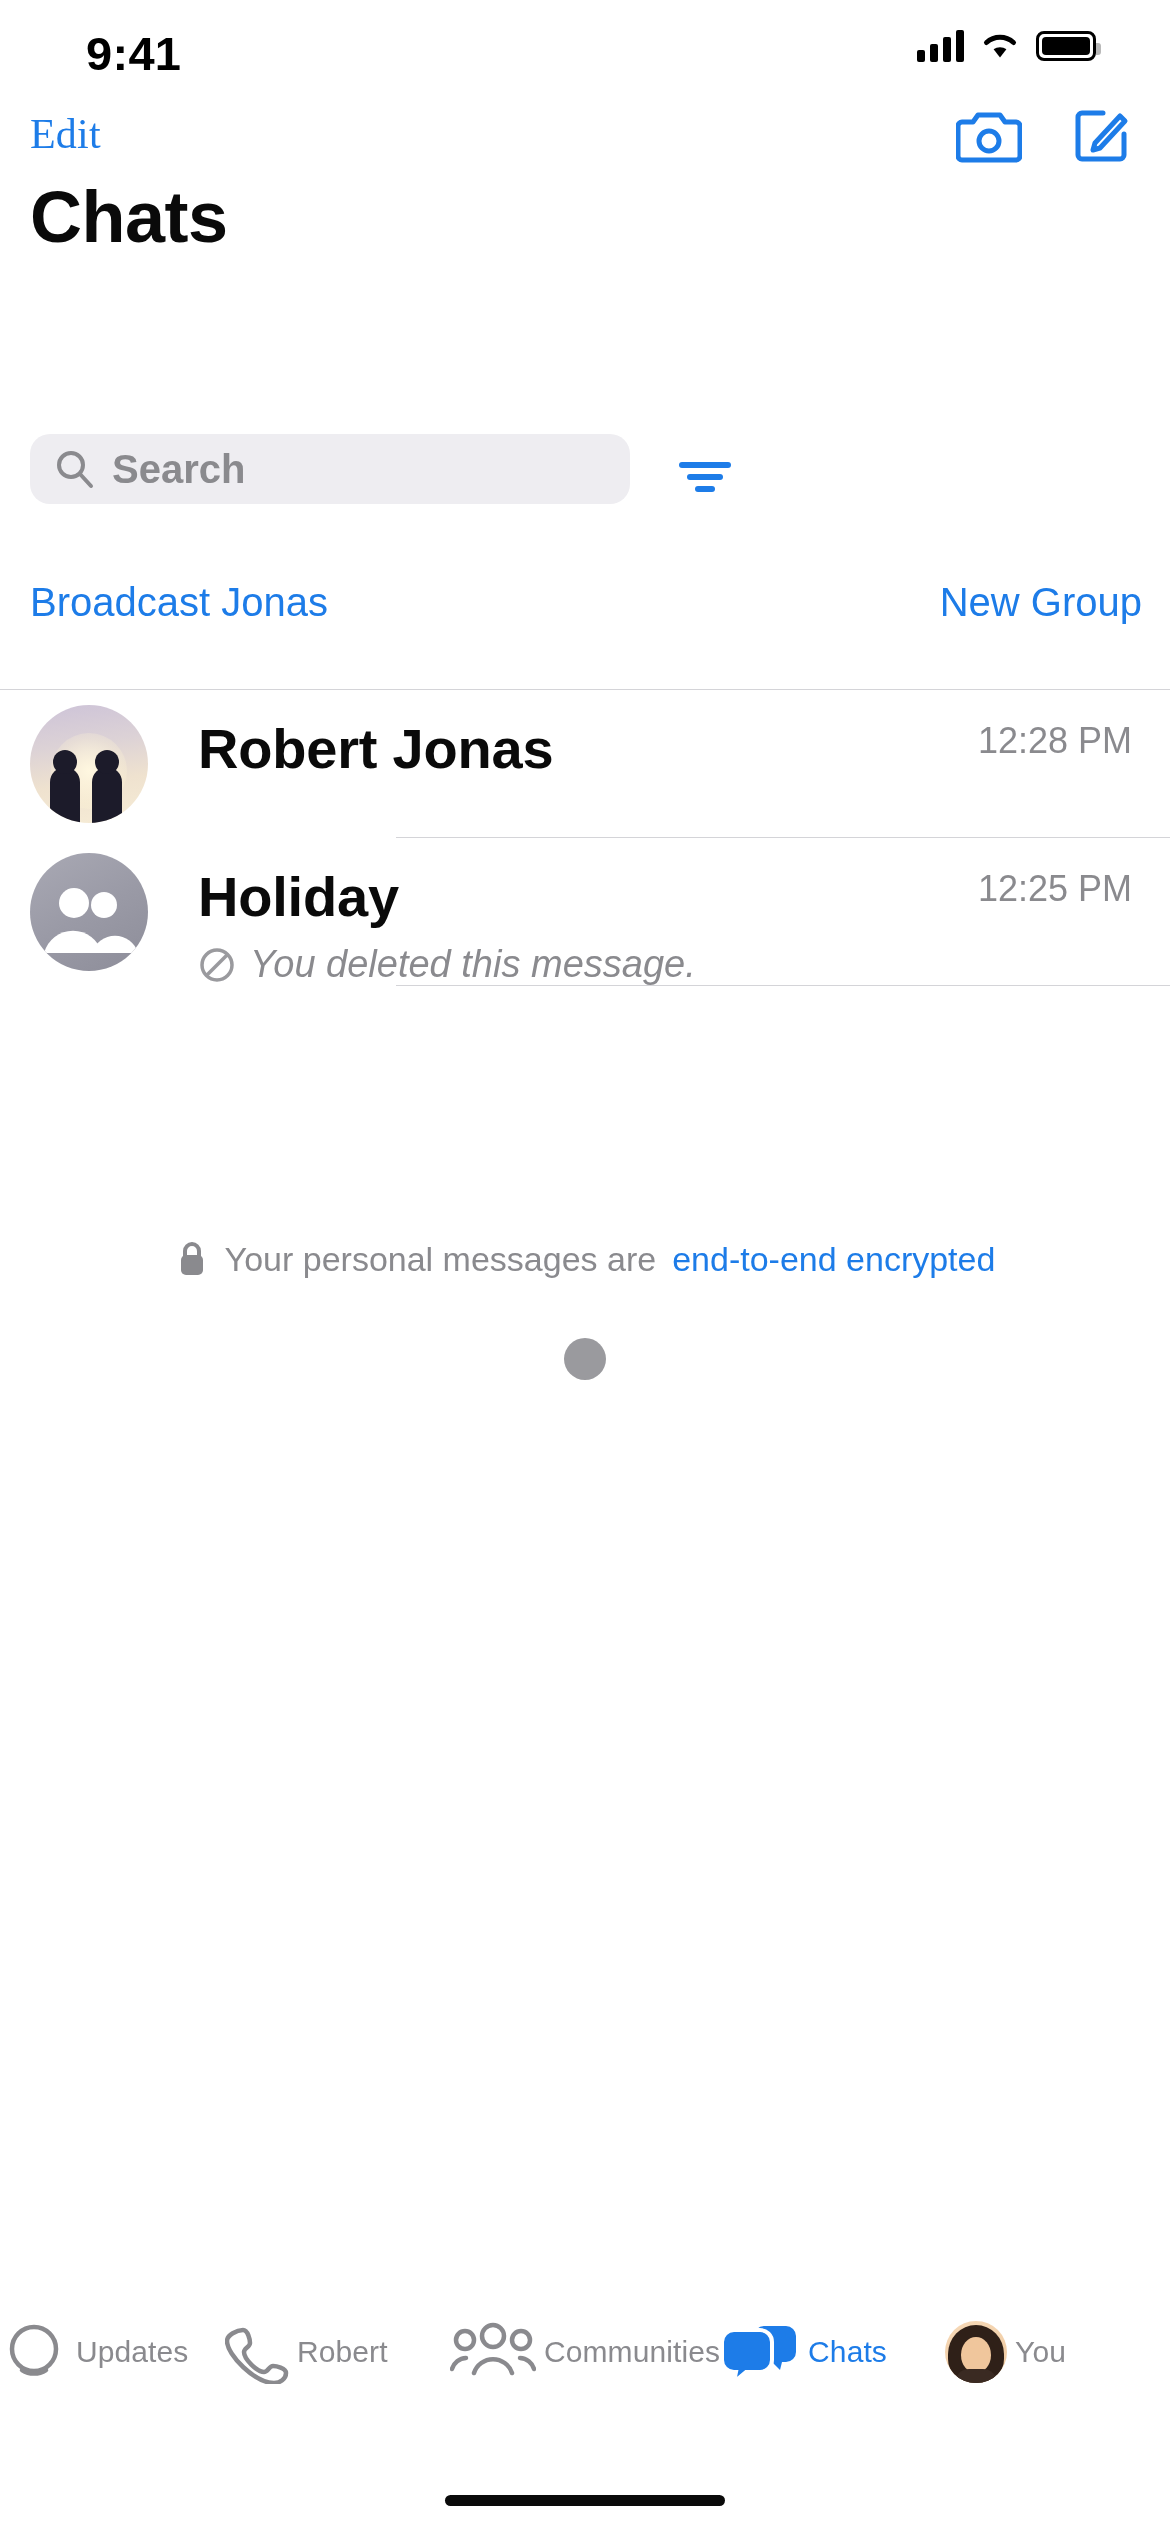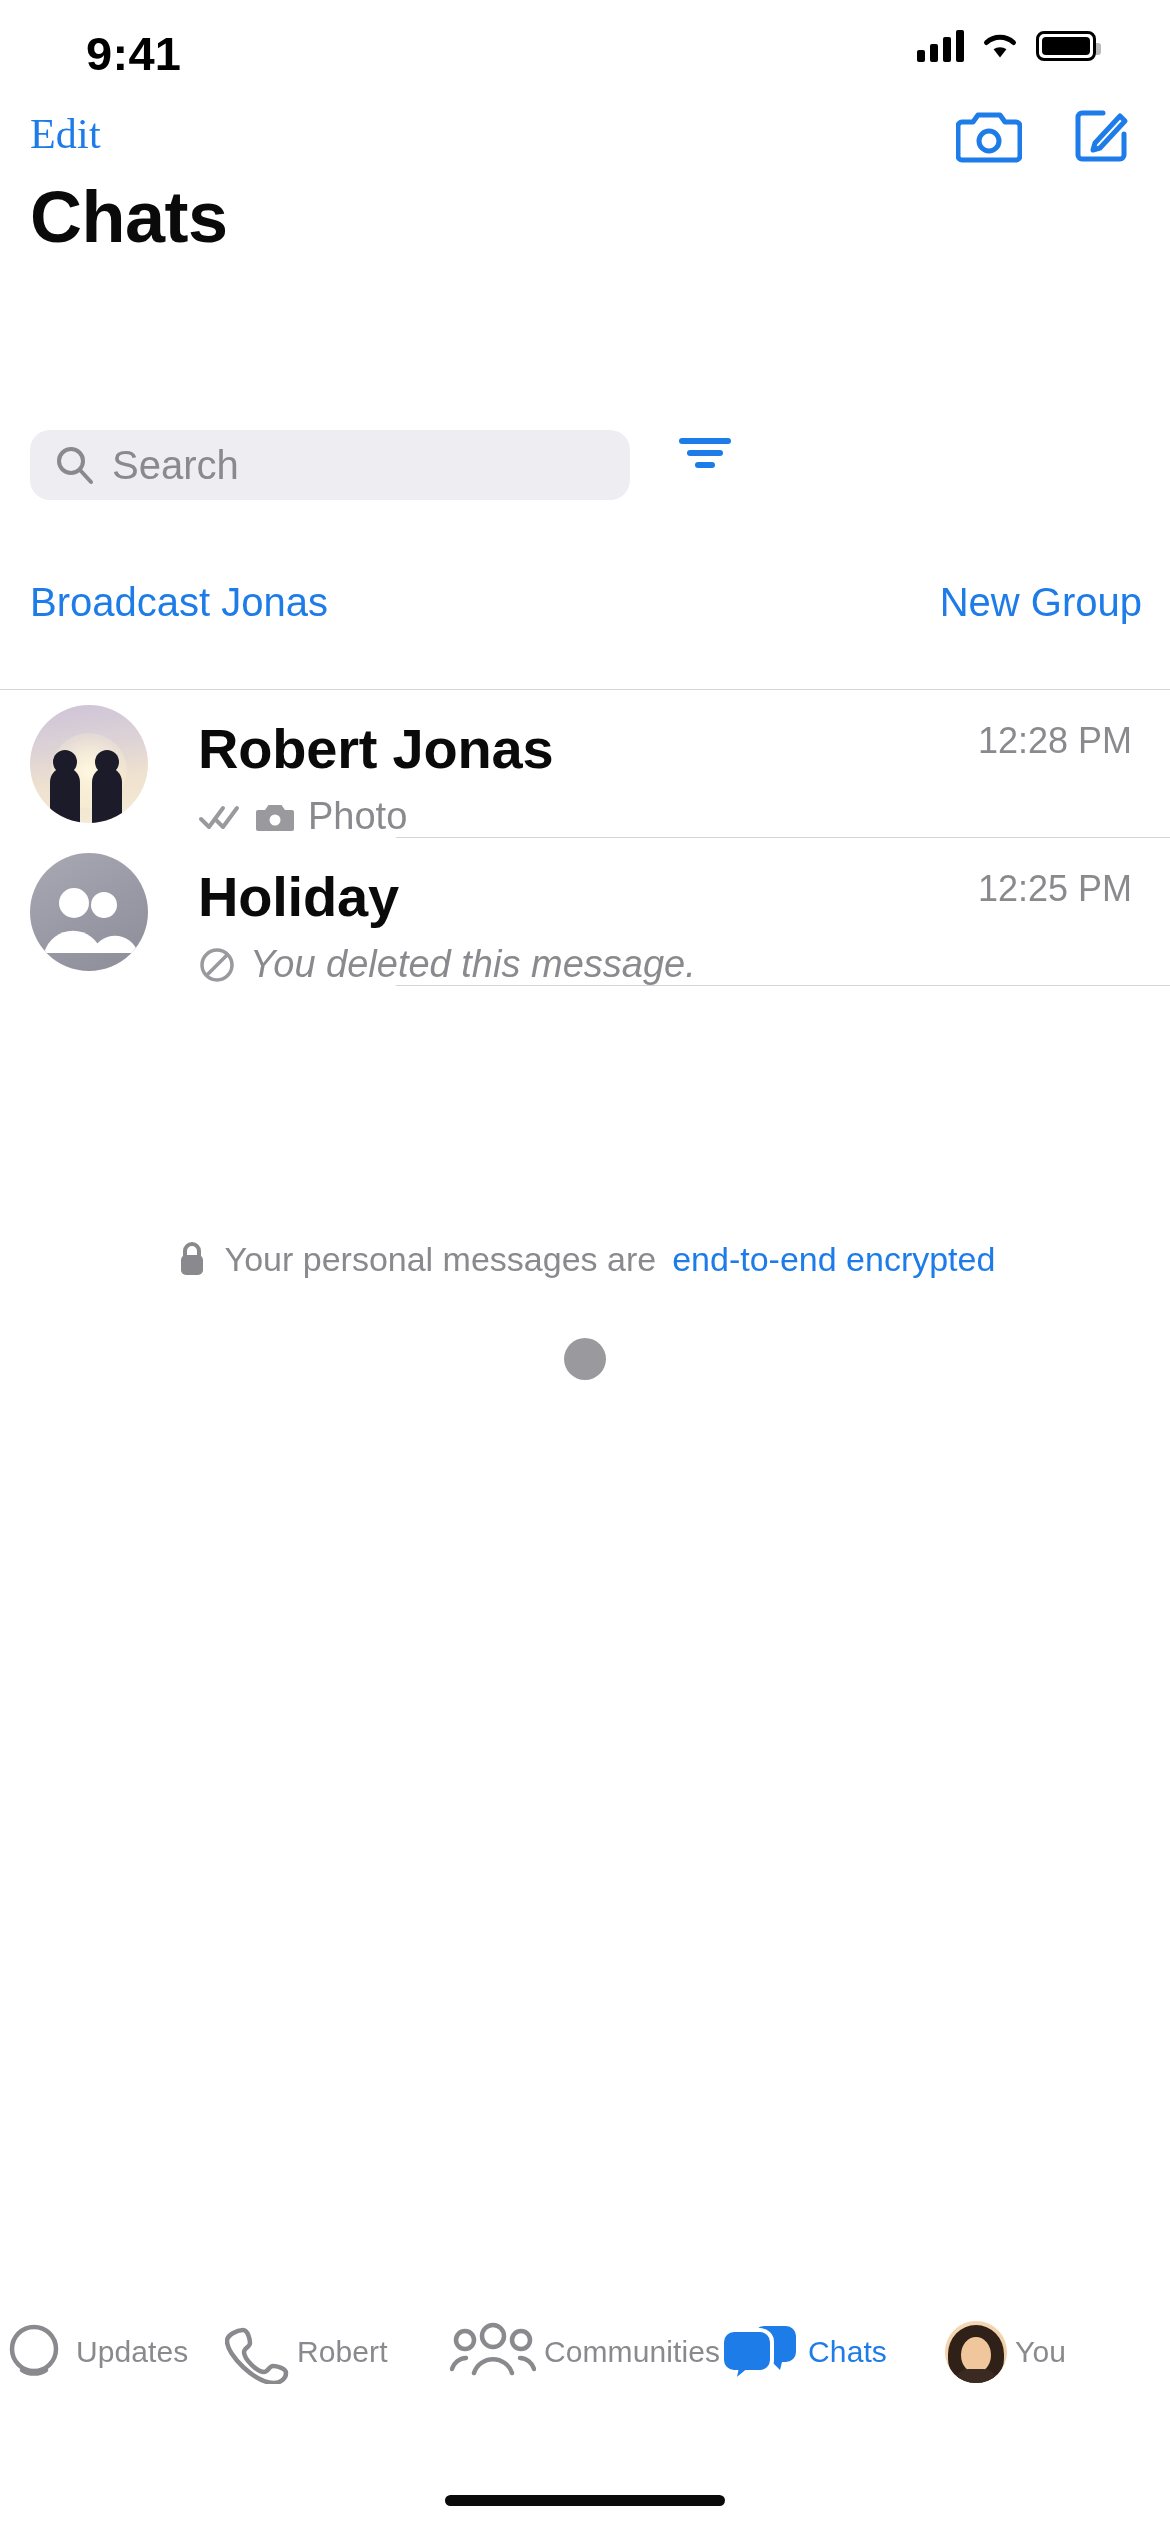--- a/index.html
+++ b/index.html
@@ -57,21 +57,21 @@
   
   .bigtitle {
     position:absolute; left:30px; top:176px;
     font-size:72px; font-weight:bold; color:#0a0a0a;
     letter-spacing:-0.5px;
   }
 
   
   .searchrow {
     position:absolute; left:0; right:0; top:430px; height:74px;
-    display:flex; align-items:flex-start;
+    display:flex; align-items:flex-end;font-weight:bold;
   }
   .searchbox {
     margin-left:30px; width:600px; height:70px;
     background:#eeedf1; border-radius:20px;
     display:flex; align-items:center; padding:0 22px;
   }
   .search-ph { font-size:40px; color:#8a8a8e; margin-left:16px; }
   .filter-btn { margin-left:44px; }
 
   
@@ -269,31 +269,20 @@
           </div>
         <div class="fig b">
             <div class="head"></div>
           </div>
       </div>
       <div class="rowbody">
         <div class="rowline1">
           <span class="chatname">Robert Jonas</span>
         </div>
         <div class="chattime">12:28 PM</div>
-        <div class="rowline2">
-          <svg width="44" height="30" viewBox="0 0 44 30">
-            <path d="M3 17 L11 25 L25 6" fill="none" stroke="#9a9a9e" stroke-width="4" stroke-linecap="round" stroke-linejoin="round"></path>
-            <path d="M17 17 L25 25 L39 6" fill="none" stroke="#9a9a9e" stroke-width="4" stroke-linecap="round" stroke-linejoin="round"></path>
-          </svg>
-          <svg width="38" height="32" viewBox="0 0 38 32">
-            <path d="M2 9 h7 l3.5-5 h13 l3.5 5 h7 a2 2 0 0 1 2 2 v17 a2 2 0 0 1 -2 2 h-34 a2 2 0 0 1 -2 -2 v-17 a2 2 0 0 1 2 -2 z" fill="#9a9a9e"></path>
-            <circle cx="19" cy="19" r="5.5" fill="#fff"></circle>
-          </svg>
-          <span class="preview">Photo</span>
-        </div>
         <div class="rowsep"></div>
       </div>
     </div>
 
     <div class="chatrow">
       <div class="avatar av-group">
         <svg width="118" height="118" viewBox="0 0 118 118">
           <circle cx="44" cy="50" r="15" fill="#fff"></circle>
           <circle cx="74" cy="52" r="13" fill="#fff"></circle>
           <path d="M62 100 a24 24 0 0 1 46 0 z" fill="#fff"></path>

